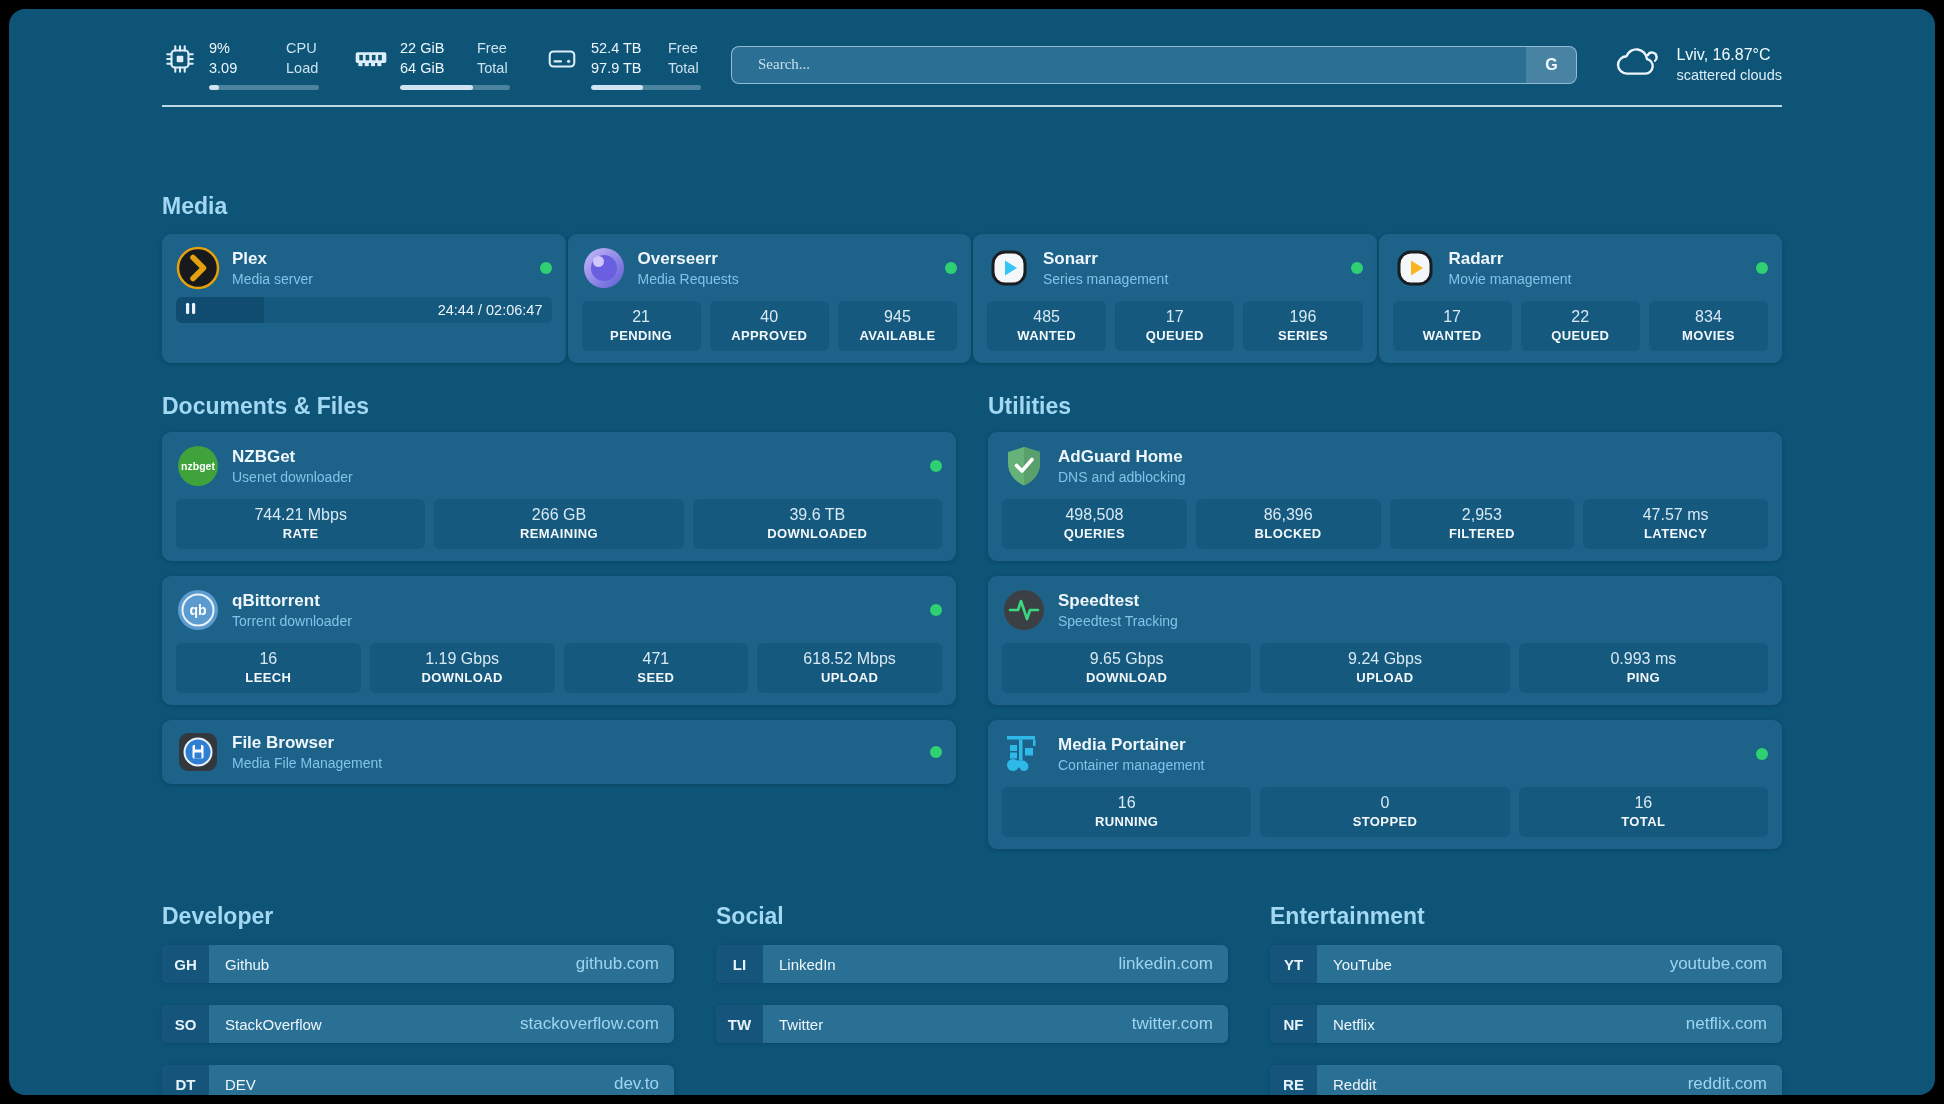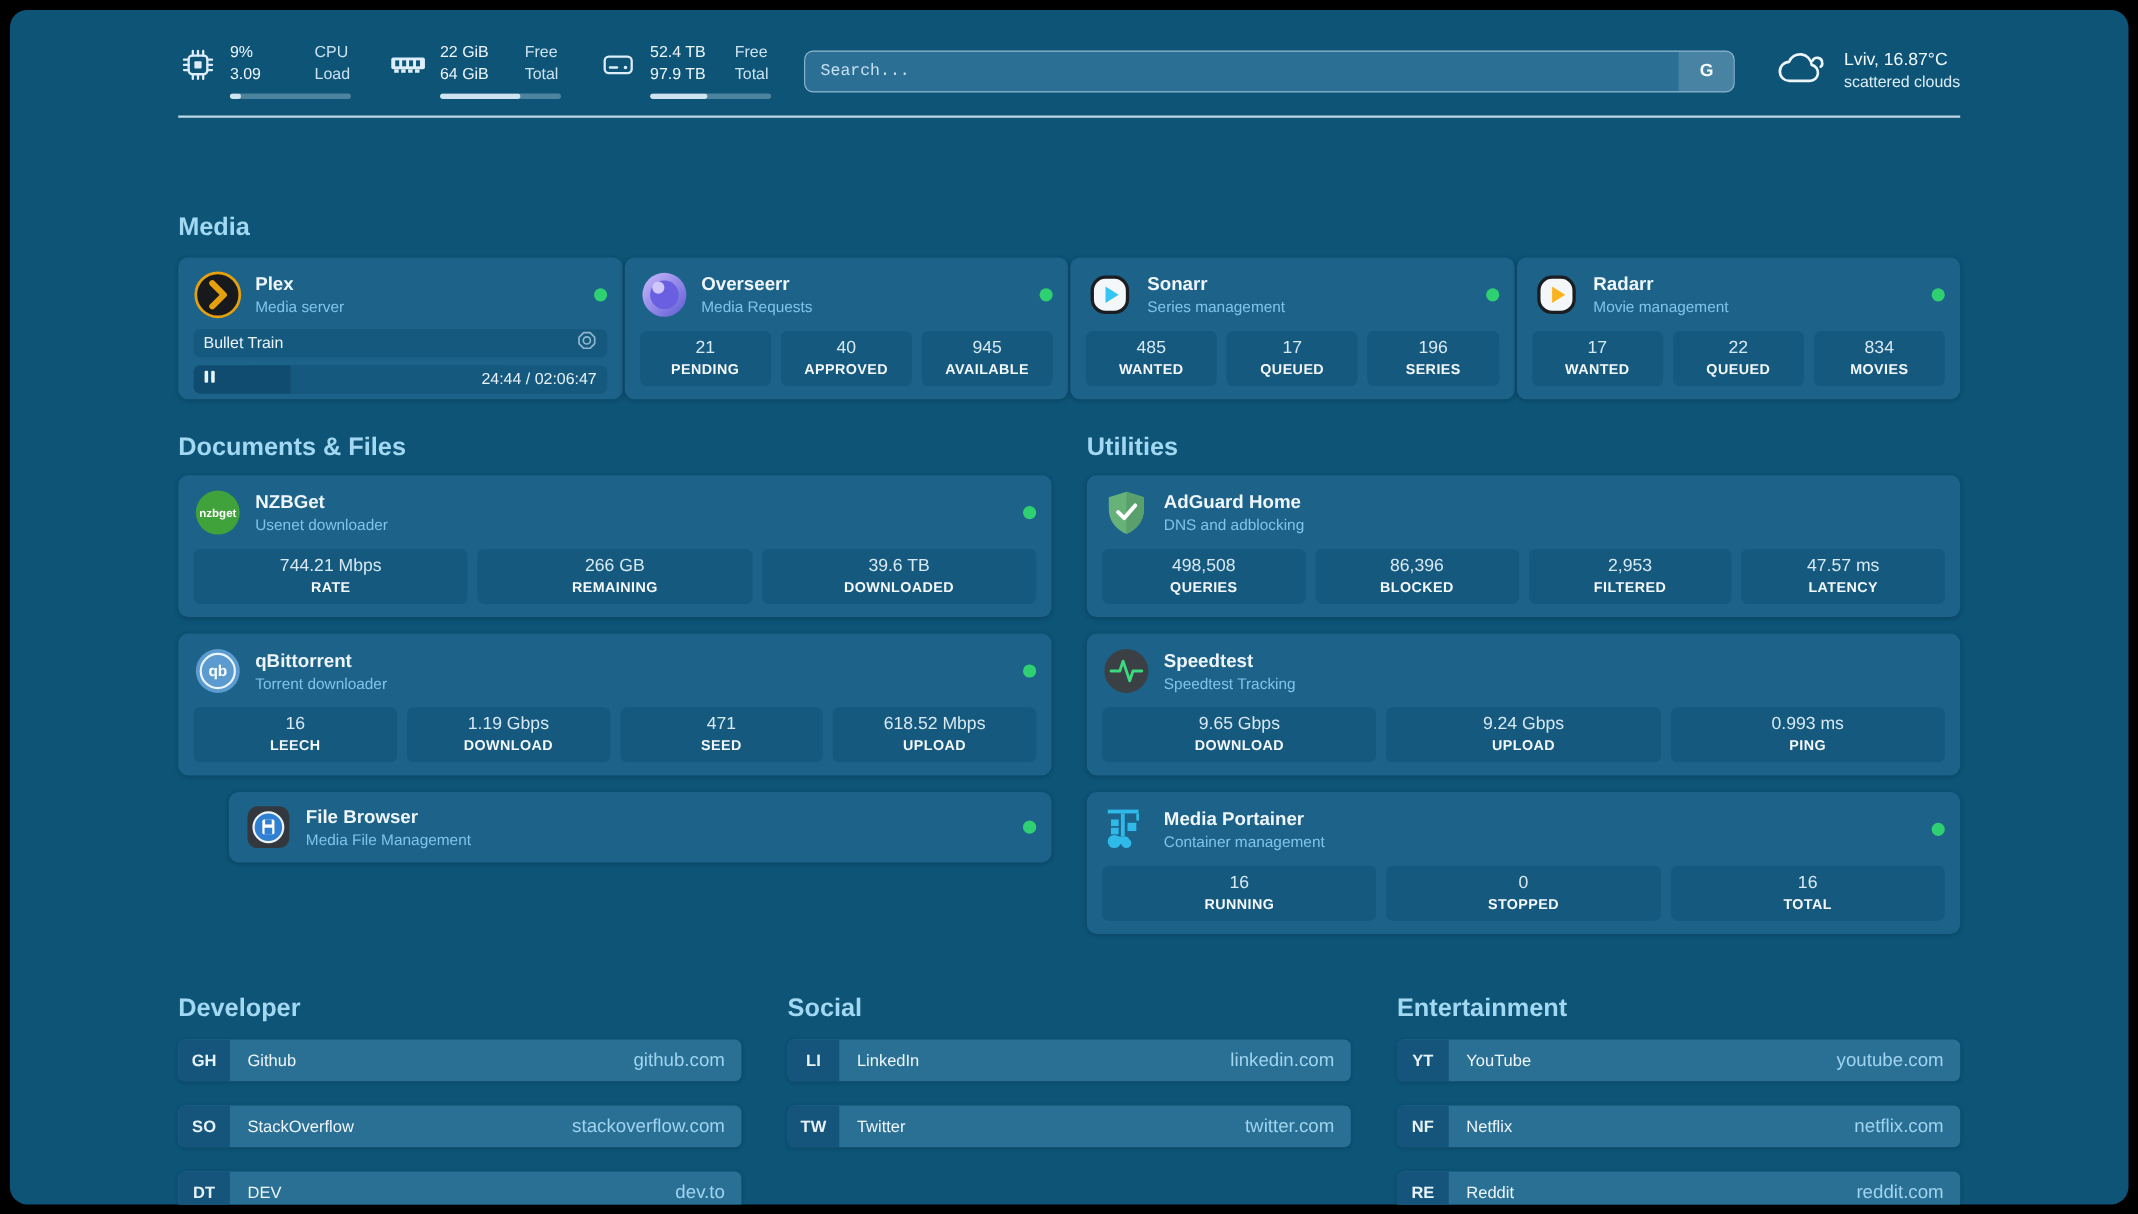--- a/index.html
+++ b/index.html
@@ -13,21 +13,21 @@
   .sysstat { display:flex; flex-direction:column; }
   .sysstat-top { display:flex; align-items:center; gap:11px; }
   .sys-icon { width:36px; height:36px; display:flex; align-items:center; justify-content:center; }
   .sys-vals, .sys-labs { display:flex; flex-direction:column; line-height:1.35; font-size:14.5px; }
   .sys-vals { color:#eef6fb; min-width:58px; }
   .sys-labs { color:#cbe2ef; margin-left:8px; }
   .sys-progress { margin:7px 0 0 47px; width:110px; height:5px; border-radius:3px; background:rgba(205,228,241,.33); overflow:hidden; }
   .sys-progress-fill { height:100%; background:#cfe4f0; border-radius:3px; }
 
   .search-wrap { flex:1; display:flex; align-items:stretch; height:38px; margin:0 38px 0 30px; border:1.5px solid rgba(203,227,242,.65); border-radius:8px; background:#2b6f94; overflow:hidden; }
-  .search-input { flex:1; background:transparent; border:none; outline:none; padding:0 14px; font-size:15px; color:#eef6fb; font-family:Liberation Mono, monospace; }
+  .search-input { flex:1; background:transparent; border:none; outline:none; padding:0 26px; font-size:15px; color:#eef6fb; font-family:Liberation Serif, serif; }
   .search-input::placeholder { color:#c7e0ef; }
   .g-btn { width:50px; display:flex; align-items:center; justify-content:center; background:rgba(255,255,255,.14); color:#f4fafd; font-size:16px; font-weight:700; cursor:pointer; }
 
   .weather { display:flex; align-items:center; gap:13px; }
   .weather-texts { line-height:1.3; }
   .weather-title { font-size:16px; color:#f2f9fd; }
   .weather-sub { font-size:14.5px; color:#dcedf7; }
 
   .divider { margin-top:15px; border-top:2px solid rgba(222,238,248,.85); }
 
@@ -53,21 +53,21 @@
   
   .np-strip { margin-top:9px; background:#16597f; border-radius:6px; height:26px; display:flex; align-items:center; justify-content:space-between; padding:0 9px; }
   .np-title { font-size:14.5px; color:#e9f3f9; }
   .np-player { margin-top:7px; background:#16597f; border-radius:6px; height:26px; display:flex; align-items:center; justify-content:space-between; padding:0 9px 0 0; position:relative; overflow:hidden; }
   .np-elapsed { height:100%; background:#0f4c6f; border-radius:6px 0 0 6px; display:flex; align-items:center; padding-left:9px; }
   .np-time { font-size:14.5px; color:#e9f3f9; }
 
   
   .row2 { margin-top:30px; display:grid; grid-template-columns:1fr 1fr; gap:32px; }
   .col-cards { margin-top:12px; display:flex; flex-direction:column; gap:15px; }
-  .card.slim { padding:10px 14px;margin-left:46px; }
+  .card.slim { padding:10px 14px; }
 
   
   .bookmarks { margin-top:54px; display:grid; grid-template-columns:1fr 1fr 1fr; gap:42px; padding-bottom:30px; }
   .bm-rows { margin-top:15px; display:flex; flex-direction:column; gap:22px; }
   .bm-row { height:38px; display:flex; align-items:center; background:#2a7095; border-radius:6px; overflow:hidden; cursor:pointer; box-shadow:0 1px 4px rgba(0,0,0,.15); }
   .bm-abbr { width:47px; height:100%; background:#16557b; display:flex; align-items:center; justify-content:center; font-size:15px; font-weight:600; color:#e6f2f9; flex:0 0 auto; }
   .bm-name { margin-left:16px; font-size:15px; color:#eef6fb; }
   .bm-url { margin-left:auto; margin-right:15px; font-size:17px; color:#9fd4ef; }
 
   svg text { font-family:"Liberation Sans", sans-serif; }
@@ -199,31 +199,20 @@
                   <circle cx="22" cy="22" r="20" fill="#17191d" stroke="#e5a00d" stroke-width="2.5"></circle>
                   <path d="M17 11.5 L27.5 22 L17 32.5" fill="none" stroke="#e5a00d" stroke-width="5.5" stroke-linecap="round" stroke-linejoin="round"></path>
                 </svg>
           </span>
           <div class="titles">
             <div class="app-name">Plex</div>
             <div class="app-desc">Media server</div>
           </div>
           <span class="dot"></span>
         </div>
-        <div class="np-strip">
-          <span class="np-title">Bullet Train</span>
-          <span>
-            <svg viewBox="0 0 20 20" width="19" height="19">
-                  <g stroke="#b9d6e8" stroke-width="1.6" fill="none" opacity=".75" stroke-linejoin="round">
-                    <polygon points="7,2.5 13,2.5 17.5,7 17.5,13 13,17.5 7,17.5 2.5,13 2.5,7"></polygon>
-                    <circle cx="10" cy="10" r="3.4"></circle>
-                  </g>
-                </svg>
-          </span>
-        </div>
         <div class="np-player">
           <span class="np-elapsed" style="width: 24%;">
             <span>
               <svg viewBox="0 0 12 13" width="12" height="13">
                     <g fill="#e9f4fb">
                       <rect x="1" y="1" width="3.2" height="11" rx="1.2"></rect>
                       <rect x="7" y="1" width="3.2" height="11" rx="1.2"></rect>
                     </g>
                   </svg>
             </span>

